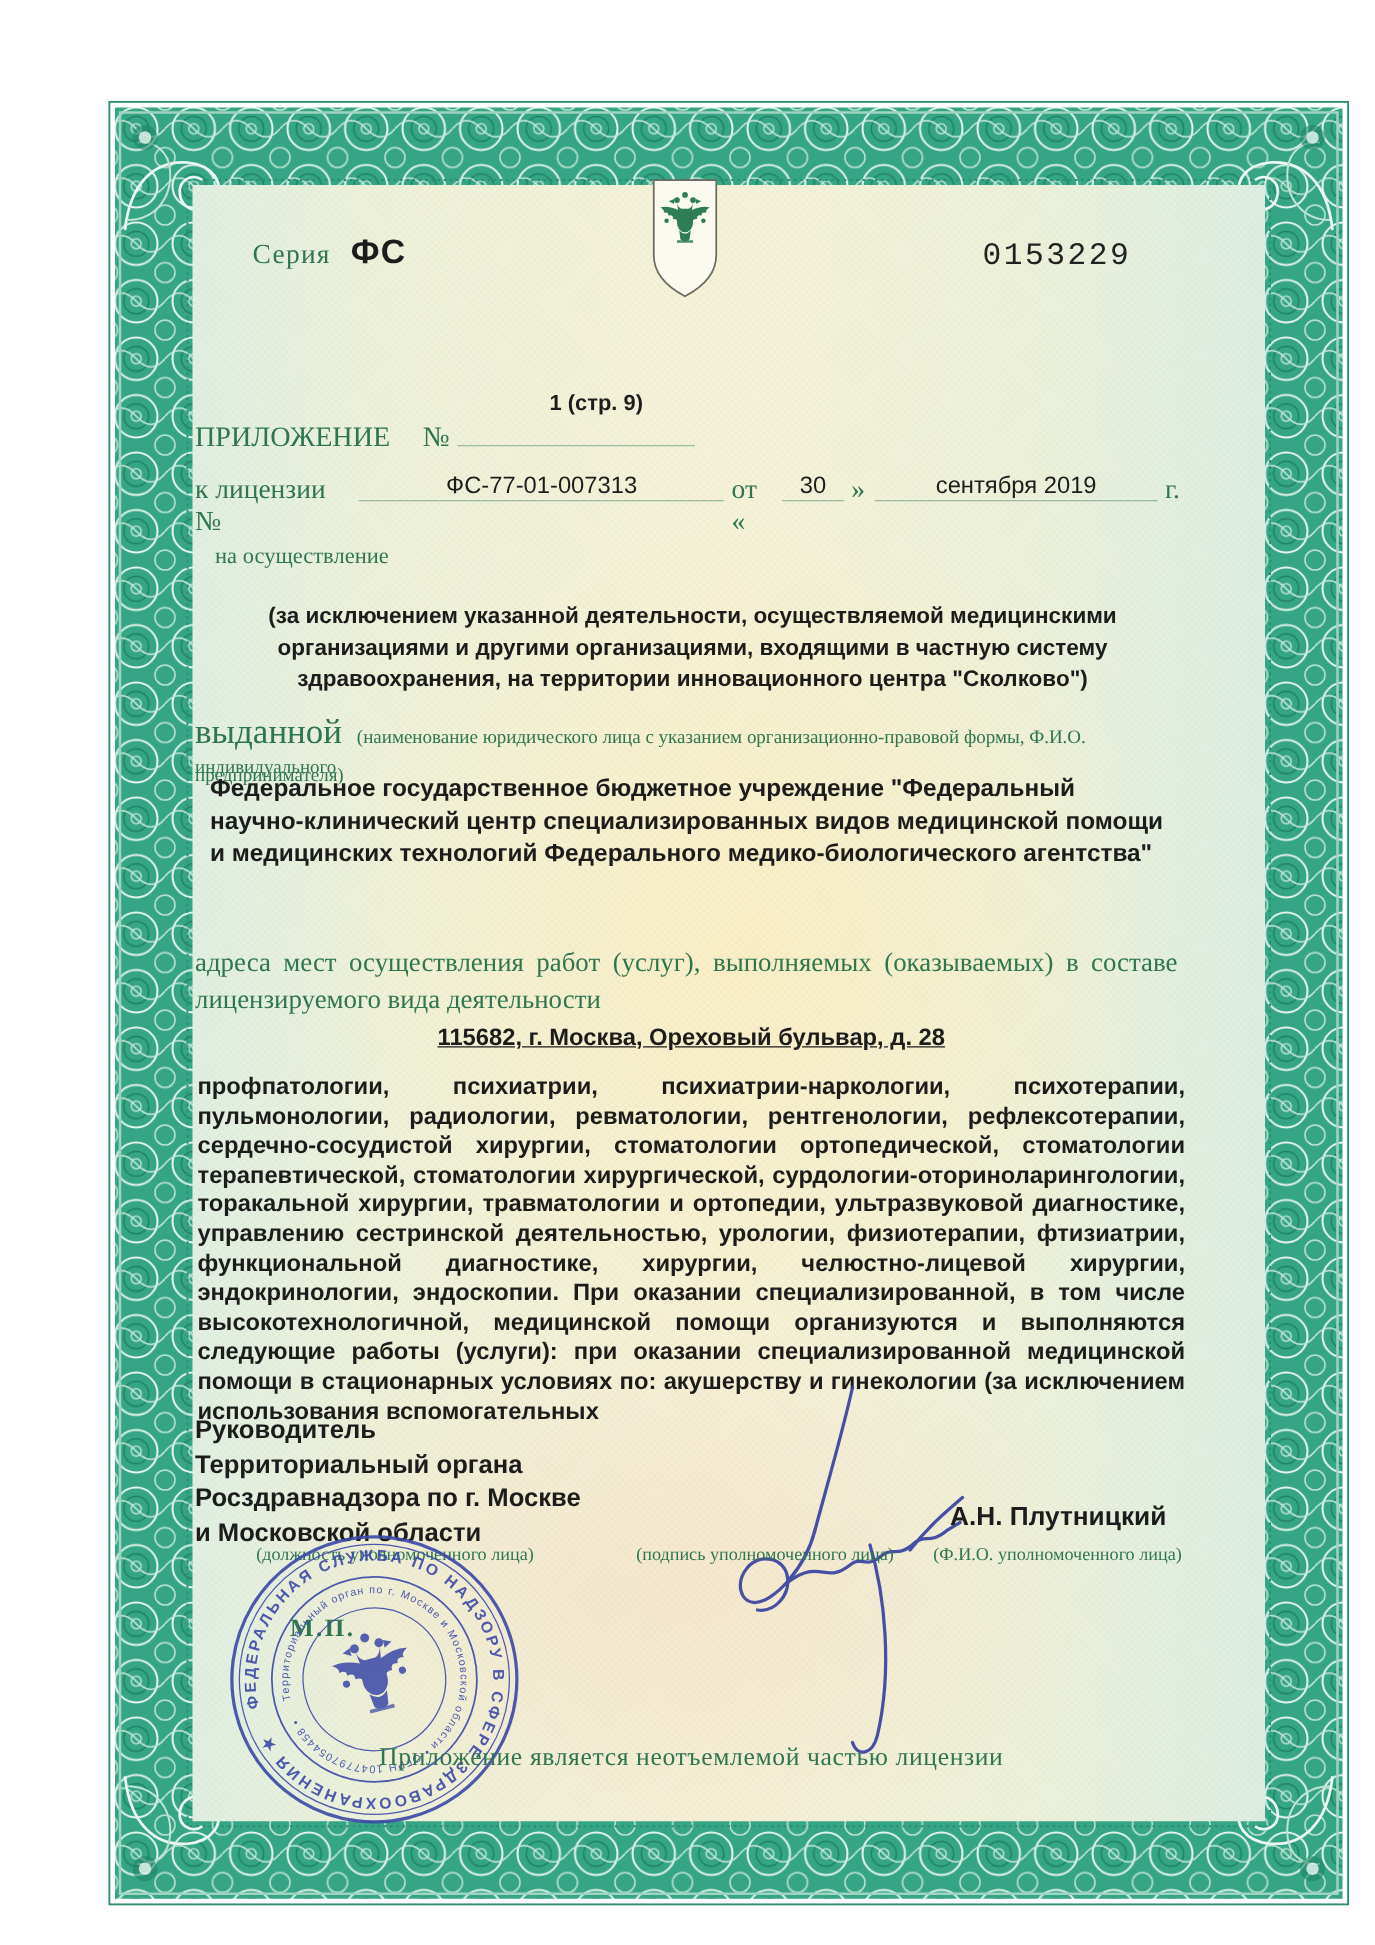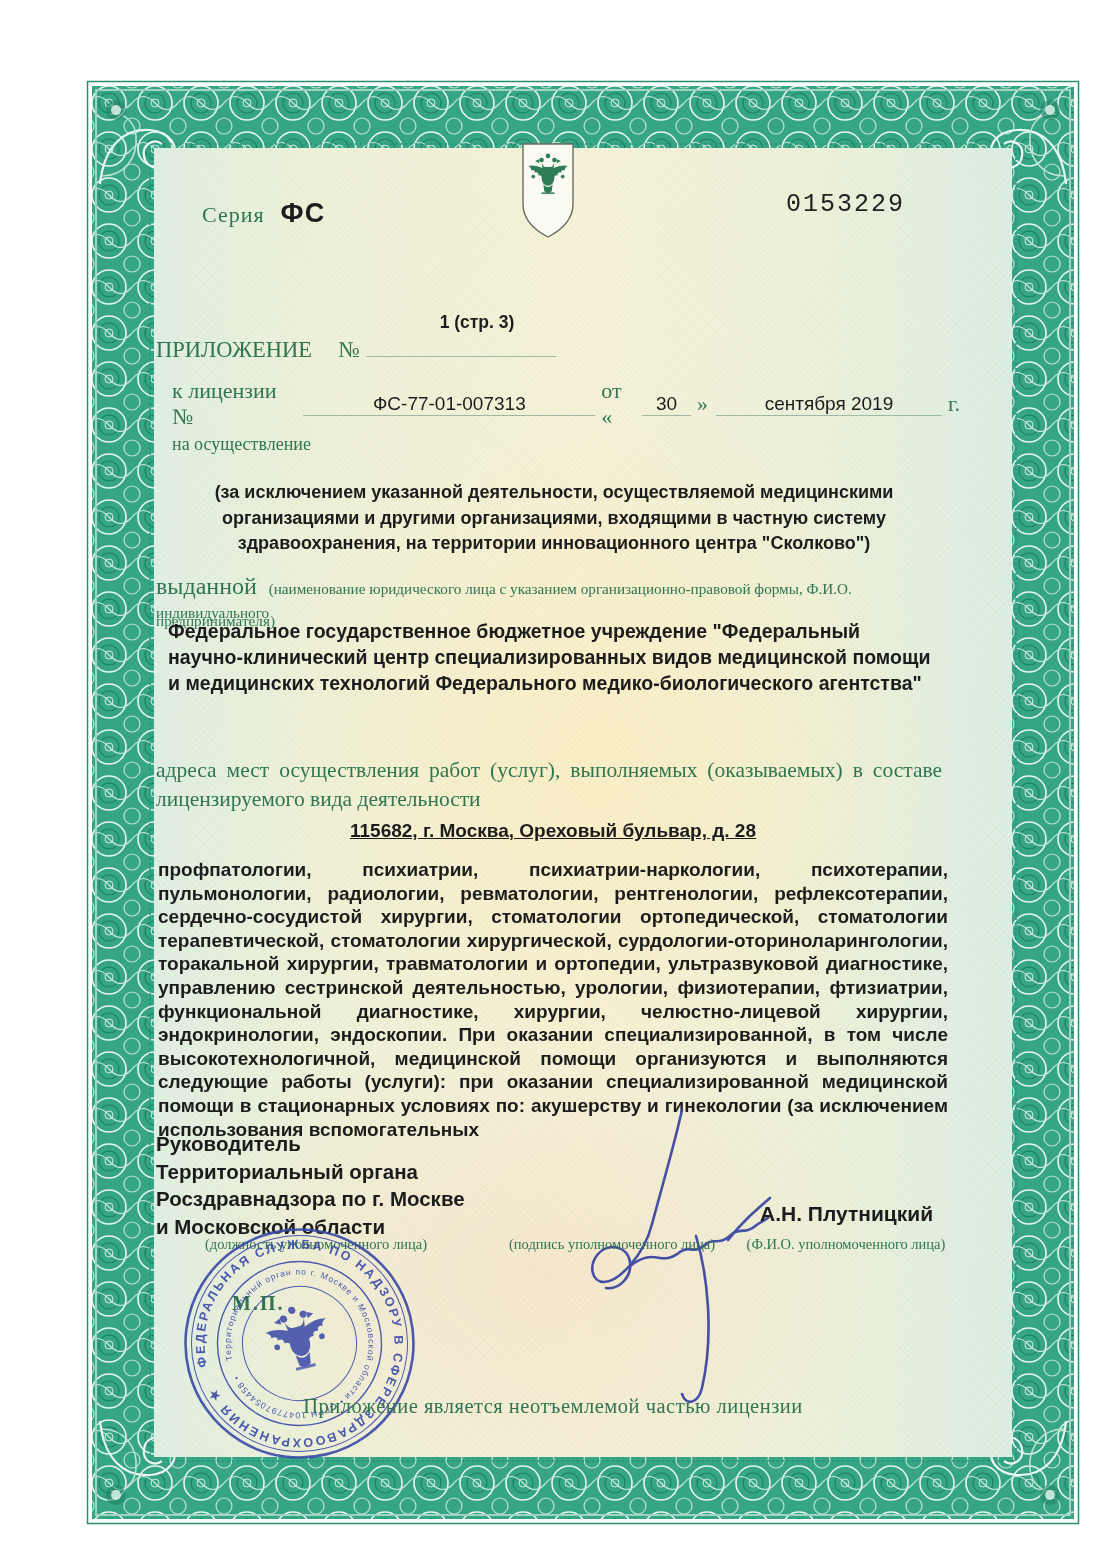--- a/index.html
+++ b/index.html
@@ -14,46 +14,46 @@
       repeating-linear-gradient(-45deg, rgba(200,175,120,.05) 0 1px, transparent 1px 4px),
       radial-gradient(ellipse 55% 38% at 52% 47%, rgba(250,238,196,.95), rgba(250,238,196,0) 72%),
       radial-gradient(ellipse 60% 26% at 45% 86%, rgba(246,224,198,.6), rgba(246,224,198,0) 70%),
       linear-gradient(90deg,#e0efe2 0%,#eef1d9 18%,#f6f2d8 50%,#edf1da 78%,#dceee3 100%);
   }
   .content{position:absolute;left:70px;top:70px;width:794px;height:1305px;}
   .abs{position:absolute;}
   
   .green-serif{color:#2e7550;font-family:"Liberation Serif",serif;}
   .black-bold{color:#1c1c1c;font-family:"Liberation Sans",sans-serif;font-weight:700;}
-  .series-row{left:46px;top:36px;display:flex;align-items:baseline;margin-top:12px;}
+  .series-row{left:46px;top:36px;display:flex;align-items:baseline;}
   .series-label{font-size:22px;letter-spacing:1px;}
   .series-value{font-size:27px;margin-left:16px;letter-spacing:1px;}
   .doc-number{left:630px;top:40px;font-family:"Liberation Mono",monospace;
       font-size:25px;letter-spacing:2px;color:#222;}
   .emblem{left:360px;top:-8px;}
   .title{left:0;top:88px;width:100%;text-align:center;color:#16714b;
       font-weight:700;font-size:25.5px;line-height:33px;letter-spacing:.5px;}
   .pageref{left:0;top:162px;width:100%;text-align:center;font-size:17.5px;}
   .pageref span{display:inline-block;transform:translateX(-76px);}
   .appendix-row{left:0;top:186px;display:flex;align-items:baseline;font-size:22.5px;}
   .nosign{margin-left:26px;}
   .uline{display:inline-block;border-bottom:1.5px solid rgba(125,170,145,.75);}
   .appendix-line{width:190px;height:20px;margin-left:6px;}
-  .license-row{left:16px;top:228px;width:100%;display:flex;align-items:center;font-size:22px;}
+  .license-row{left:0;top:228px;width:100%;display:flex;align-items:flex-start;font-size:22px;}
   .fld{text-align:center;font-family:"Liberation Sans",sans-serif;font-weight:400;
        color:#1c1c1c;font-size:19px;}
   .fld-num{width:310px;margin-left:8px;}
   .fld-day{width:52px;font-size:19px;}
   .fld-month{width:240px;margin-left:2px;}
   .gsp{margin:0 6px;}
   .na-line{left:16px;top:284px;font-size:18px;}
   .act-name{left:0;top:304px;width:100%;text-align:center;font-size:21.5px;}
   .exception{left:2px;top:330px;width:792px;text-align:center;font-size:18px;line-height:25.5px;}
   .issued-row{left:0;top:424px;width:100%;font-size:15.2px;line-height:24px;}
-  .issued-label{font-size:24px;margin-right:8px;}
+  .issued-label{font-size:28px;margin-right:8px;}
   .issued-note2{left:0;top:462px;font-size:15.2px;}
   .org{left:12px;top:468px;width:770px;font-size:19.5px;line-height:26px;}
   .addr-label{left:0;top:606px;width:786px;font-size:21.5px;line-height:29px;text-align:justify;}
   .addr-value{left:0;top:670px;width:100%;text-align:center;font-size:19px;text-decoration:underline;}
   .works{left:2px;top:708px;width:790px;font-size:19px;line-height:23.6px;text-align:justify;}
   .sig-pos{left:0;top:980px;font-size:20.5px;line-height:27.5px;}
   .sig-name{left:604px;top:1052px;font-size:21px;}
   .cap{position:absolute;top:1086px;font-size:14.5px;text-align:center;color:#2e7550;}
   .cap1{left:0;width:320px;}
   .cap2{left:296px;width:320px;}
@@ -130,21 +130,21 @@
 
     <svg class="abs emblem" width="64" height="100" viewBox="0 0 64 100">
       <path d="M7,2 H57 V62 Q57,82 32,95 Q7,82 7,62 Z" fill="#fbfaf0" stroke="#6b6b5f" stroke-width="1.4"></path>
       <use href="#eagle-sym" x="9" y="7" width="46" height="58" style="color:#2e7d55;"></use>
     </svg>
 
     <div class="abs doc-number">0153229</div>
 
 
     <div class="abs pageref black-bold">
-      <span>1 (стр. 3)</span>
+      <span>1 (стр. 9)</span>
     </div>
 
     <div class="abs appendix-row green-serif">
       <span>ПРИЛОЖЕНИЕ</span>
       <span class="nosign">№</span>
       <span class="uline appendix-line"></span>
     </div>
 
     <div class="abs license-row green-serif">
       <span>к лицензии №</span>

